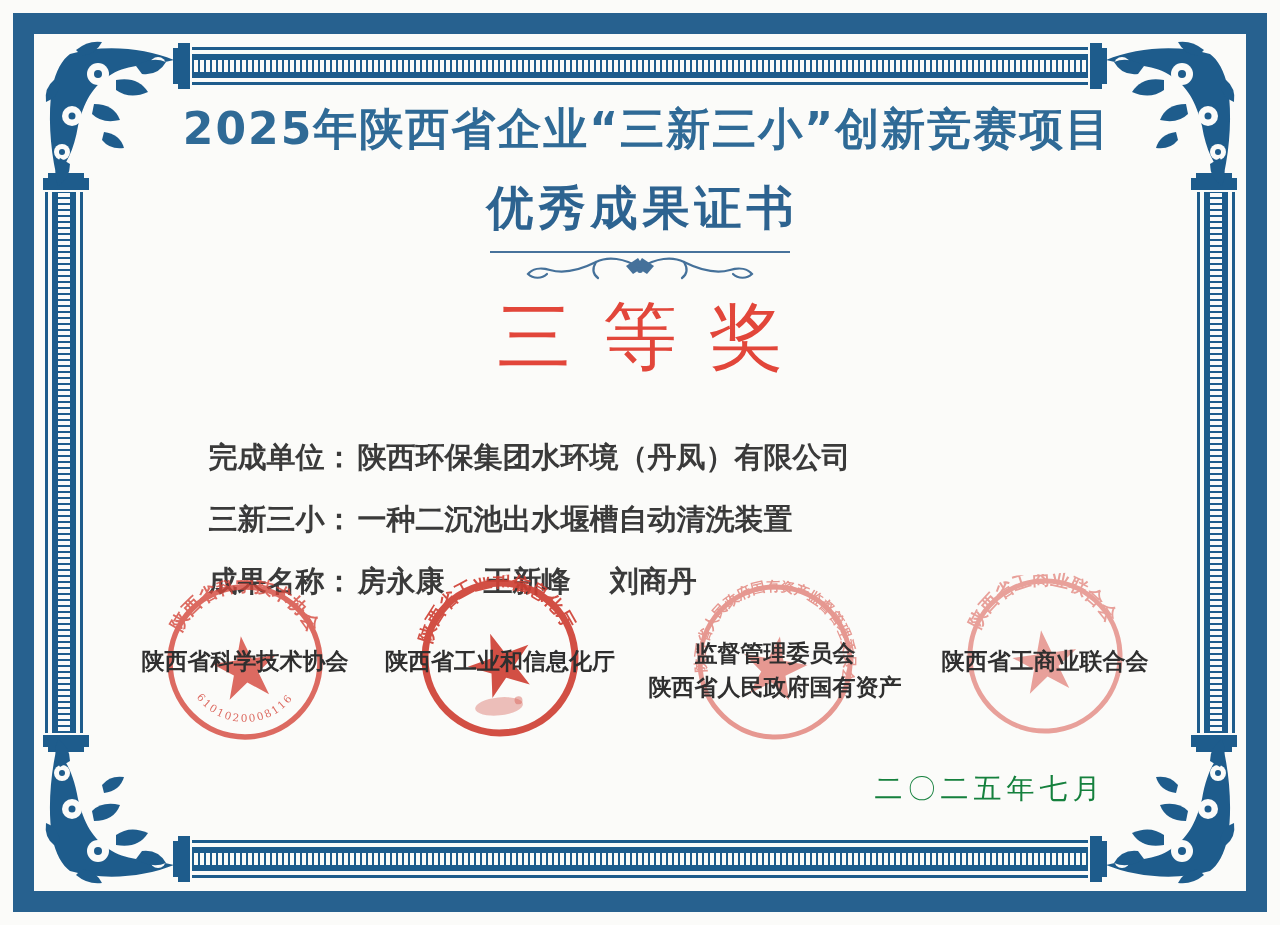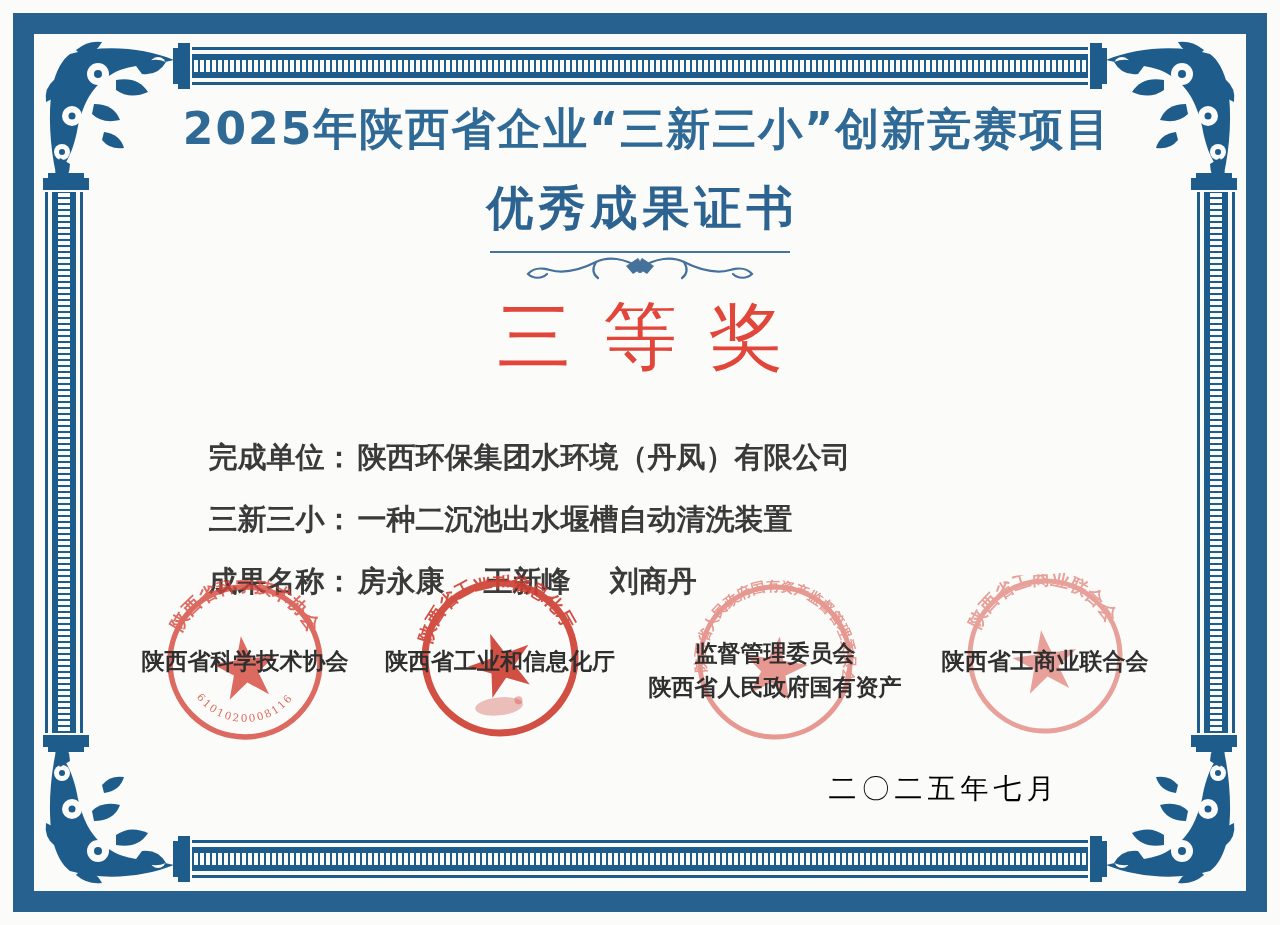--- a/index.html
+++ b/index.html
@@ -101,23 +101,23 @@
   .org-label {
     position: absolute; z-index: 2; width: 460px; text-align: center;
     font-size: 23px; font-weight: 600; color: #2f2f2f; line-height: 34px;
   }
   .org-0 { left: 15px;  top: 644px; }
   .org-1 { left: 270px; top: 644px; }
   .org-2 { left: 545px; top: 636px; }
   .org-3 { left: 815px; top: 644px; }
 
   .issue-date {
-    position: absolute; left: 814px; top: 770px; width: 260px;
+    position: absolute; left: 860px; top: 770px; width: 260px;
     text-align: center; font-size: 28px; letter-spacing: 5px;
-    color: #000000; font-weight: 500;
+    color: #15803d; font-weight: 500;
   }
 
   .defs-hidden { position: absolute; width: 0; height: 0; overflow: hidden; }
 </style>
 </head>
 <body>
 
 <svg class="defs-hidden" aria-hidden="true">
   <defs>
     <g id="corner-orn" fill="#1e5c8c">

